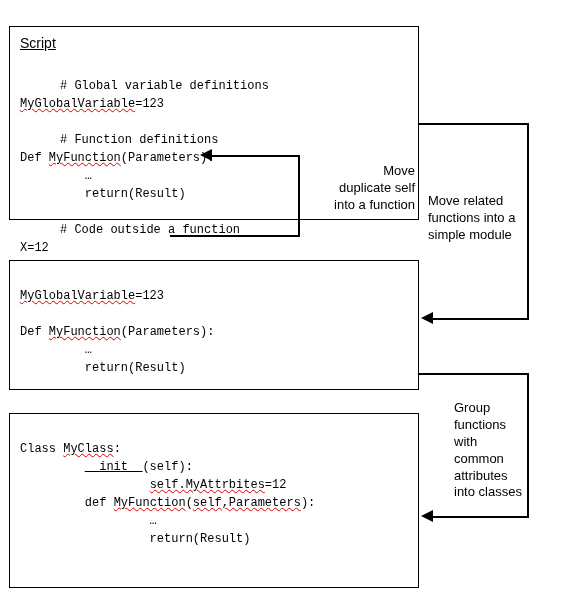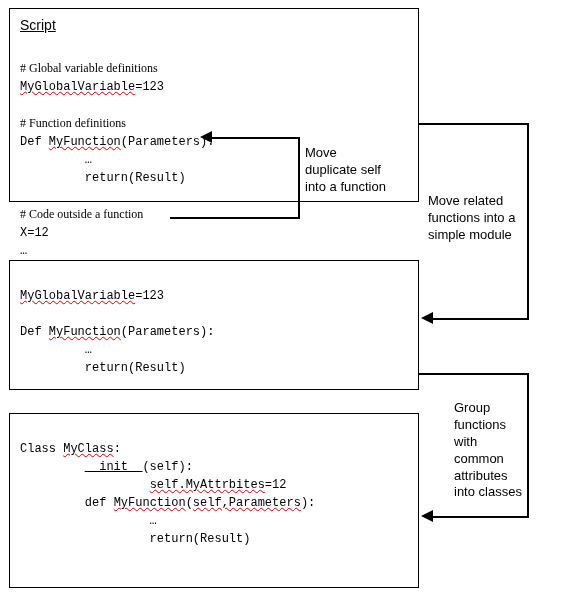--- a/index.html
+++ b/index.html
@@ -27,21 +27,21 @@
     font-size: 14px;
     margin-bottom: 8px;
     display: block;
   }
   .code {
     font-family: "Courier New", monospace;
     font-size: 12px;
     line-height: 1.5;
     white-space: pre;
   }
-  .comment { font-family: Liberation Serif, serif; font-size: 12px; }
+  .comment { font-family: Liberation Mono, monospace; font-size: 12px; margin-left: 40px; }
   .squig {
     text-decoration: underline wavy #d00;
     text-decoration-thickness: 1px;
     text-align: right;
   }
   .annotation {
     position: absolute;
     font-size: 13px;
     text-align: left;
     line-height: 1.3;
@@ -57,21 +57,21 @@
     border-top: 6px solid transparent;
     border-bottom: 6px solid transparent;
     border-right: 12px solid #000;
   }
 </style>
 </head>
 <body>
 
 <div class="container">
 
-  <div class="box" style="left:1px; top:0; width:410px; height:194px;">
+  <div class="box" style="left:1px; top:18px; width:410px; height:194px;">
     <span class="box-title">Script</span>
     <div class="code">
 <span class="comment"># Global variable definitions</span>
 <span><span class="squig">MyGlobalVariable</span><span>=123</span></span>
 
 <span class="comment"># Function definitions</span>
 <span><span>Def </span><span class="squig">MyFunction</span><span>(Parameters):</span></span>
 <span>         …</span>
 <span>         return(Result)</span>
 
@@ -81,21 +81,21 @@
     </div>
 
     <div class="arrow-line" style="left:200px; top:128px; width:90px; height:2px;"></div>
 
     <div class="arrow-line" style="left:288px; top:128px; width:2px; height:82px;"></div>
 
     <div class="arrow-line" style="left:160px; top:208px; width:130px; height:2px;"></div>
 
     <div class="arrow-head-left" style="left:190px; top:122px;"></div>
 
-    <div class="annotation" style="left:295px; top:136px; width:110px; text-align:left;">
+    <div class="annotation" style="left:295px; top:136px; width:110px; text-align:right;">
       <span>Move</span><br>
       <span>duplicate self</span><br>
       <span>into a function</span>
     </div>
   </div>
 
   <div class="arrow-line" style="left:411px; top:115px; width:110px; height:2px;"></div>
   <div class="arrow-line" style="left:519px; top:115px; width:2px; height:197px;"></div>
   <div class="arrow-line" style="left:423px; top:310px; width:98px; height:2px;"></div>
   <div class="arrow-head-left" style="left:413px; top:304px;"></div>

